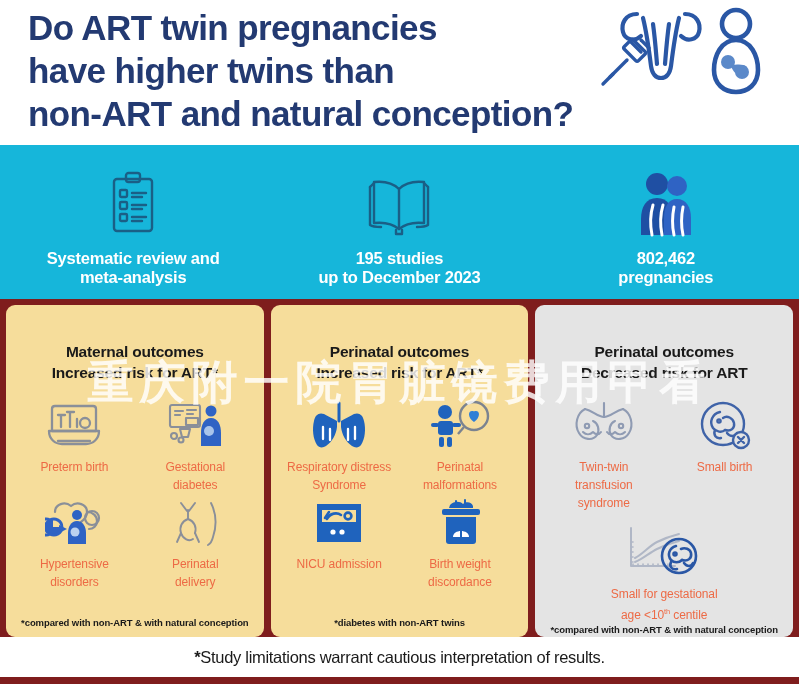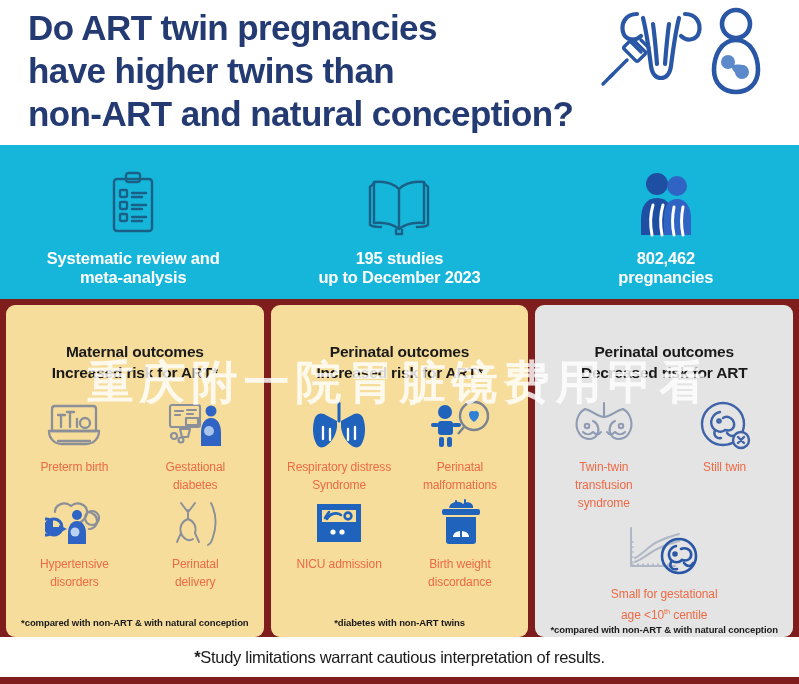--- a/index.html
+++ b/index.html
@@ -510,21 +510,21 @@
                 <path d="M30 33 C33 37 38 37 40 33"></path>
                 <circle cx="22" cy="21" r="1.6"></circle>
               </g>
               <g fill="none" stroke="#3f63a8" stroke-width="2.4" stroke-linecap="round">
                 <circle cx="44" cy="40" r="8" fill="#e4e4e4"></circle>
                 <path d="M41 37 L47 43 M47 37 L41 43"></path>
               </g>
             </svg>
           </div>
           <div class="item-label">
-            <span>Still twin</span>
+            <span>Small birth</span>
           </div>
         </div>
 
         <div class="item wide" style="margin-top:10px;">
           <div class="item-icon">
             <svg width="86" height="52" viewBox="0 0 86 52">
               <g fill="none" stroke="#b0b7c6" stroke-width="2" stroke-linecap="round" stroke-linejoin="round">
                 <path d="M10 4 L10 42 L54 42"></path>
                 <path d="M14 34 C22 30 28 22 36 18 C44 14 50 12 58 10"></path>
                 <path d="M14 38 C22 35 28 29 36 25 C44 21 50 19 58 17"></path>

